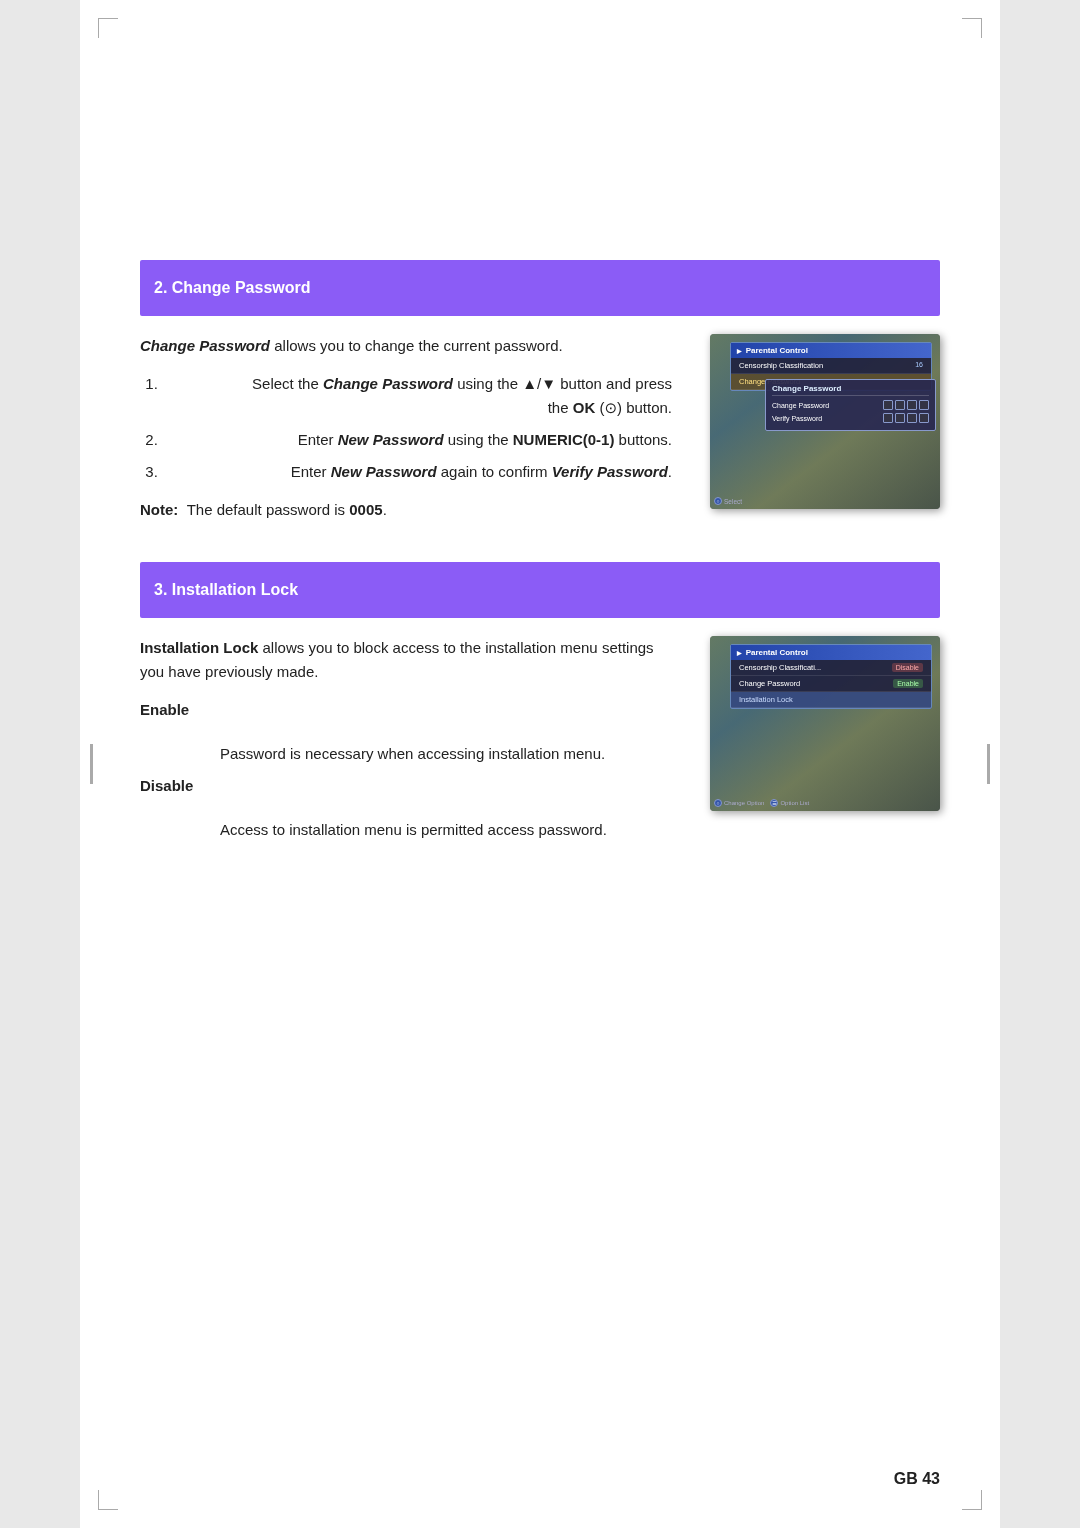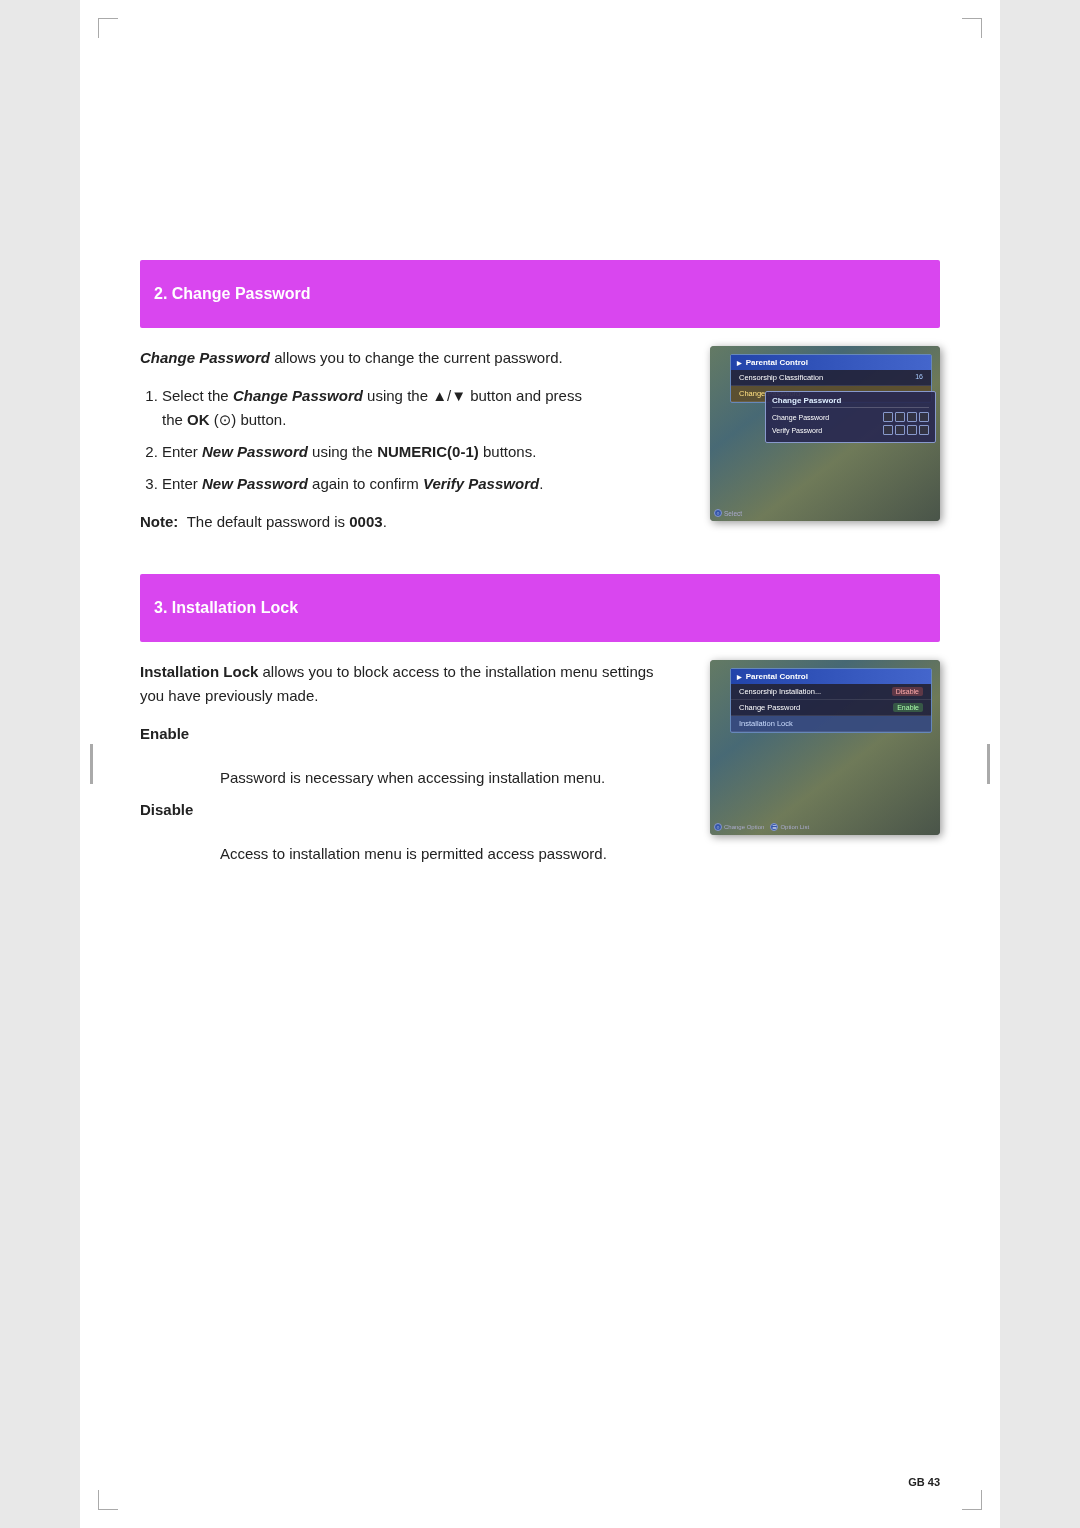--- a/index.html
+++ b/index.html
@@ -32,25 +32,25 @@
     }
     .corner-tl { top: 18px; left: 18px; border-width: 1px 0 0 1px; }
     .corner-tr { top: 18px; right: 18px; border-width: 1px 1px 0 0; }
     .corner-bl { bottom: 18px; left: 18px; border-width: 0 0 1px 1px; }
     .corner-br { bottom: 18px; right: 18px; border-width: 0 1px 1px 0; }
 
     .top-spacer { height: 200px; }
 
     
     .section-header {
-      background: #d946ef;
+      background: #8b5cf6;
       color: #fff;
       font-size: 16px;
       font-weight: bold;
-      padding: 25px 14px;
+      padding: 19px 14px;
       margin-bottom: 18px;
       border-radius: 2px;
     }
 
     .section-content {
       display: flex;
       gap: 38px;
       margin-bottom: 40px;
     }
 
@@ -72,20 +72,21 @@
     .intro-text i b, .intro-text b i { font-style: italic; font-weight: bold; }
 
     ol {
       padding-left: 22px;
       margin-bottom: 14px;
     }
 
     ol li {
       margin-bottom: 8px;
       line-height: 1.6;
+      text-align: right;
     }
 
     .note-line {
       margin-top: 10px;
       line-height: 1.6;
     }
 
     
     .screen-mockup {
       width: 230px;
@@ -289,21 +290,21 @@
       flex: 1;
       margin-top: 44px;
     }
 
     
     .page-number {
       position: absolute;
       bottom: 40px;
       right: 60px;
       font-weight: bold;
-      font-size: 11px;
+      font-size: 16px;
     }
 
     
     .side-mark-left {
       position: absolute;
       top: 50%;
       left: 10px;
       width: 3px;
       height: 40px;
       background: #aaa;
@@ -348,21 +349,21 @@
           the <b>OK</b> (⊙) button.
         </li>
         <li>
           Enter <i><b>New Password</b></i> using the <b>NUMERIC(0-1)</b> buttons.
         </li>
         <li>
           Enter <i><b>New Password</b></i> again to confirm <i><b>Verify Password</b></i>.
         </li>
       </ol>
       <p class="note-line">
-        <b>Note:</b>&nbsp;&nbsp;The default password is <b>0003</b>.
+        <b>Note:</b>&nbsp;&nbsp;The default password is <b>0005</b>.
       </p>
     </div>
 
     <div class="section-image">
       <div class="screen-mockup">
         <div class="screen-bg"></div>
         <div class="screen-overlay">
 
           <div class="pc-menu">
             <div class="pc-menu-title">
@@ -433,21 +434,21 @@
     <div class="section-image">
       <div class="screen-mockup">
         <div class="screen-bg"></div>
         <div class="screen-overlay">
 
           <div class="il-menu pc-menu">
             <div class="pc-menu-title">
               <span>Parental Control</span>
             </div>
             <div class="pc-menu-item">
-              <span>Censorship Installation...</span>
+              <span>Censorship Classificati...</span>
               <span class="pc-menu-item-value il-item-disable" style="background:rgba(180,80,80,0.4);padding:1px 4px;border-radius:2px;font-size:7px;">Disable</span>
             </div>
             <div class="pc-menu-item">
               <span>Change Password</span>
               <span class="pc-menu-item-value il-item-enable" style="background:rgba(80,160,80,0.4);padding:1px 4px;border-radius:2px;font-size:7px;">Enable</span>
             </div>
             <div class="pc-menu-item highlighted" style="background:rgba(80,120,200,0.45);color:#ccddff;">
               <span>Installation Lock</span>
             </div>
           </div>

